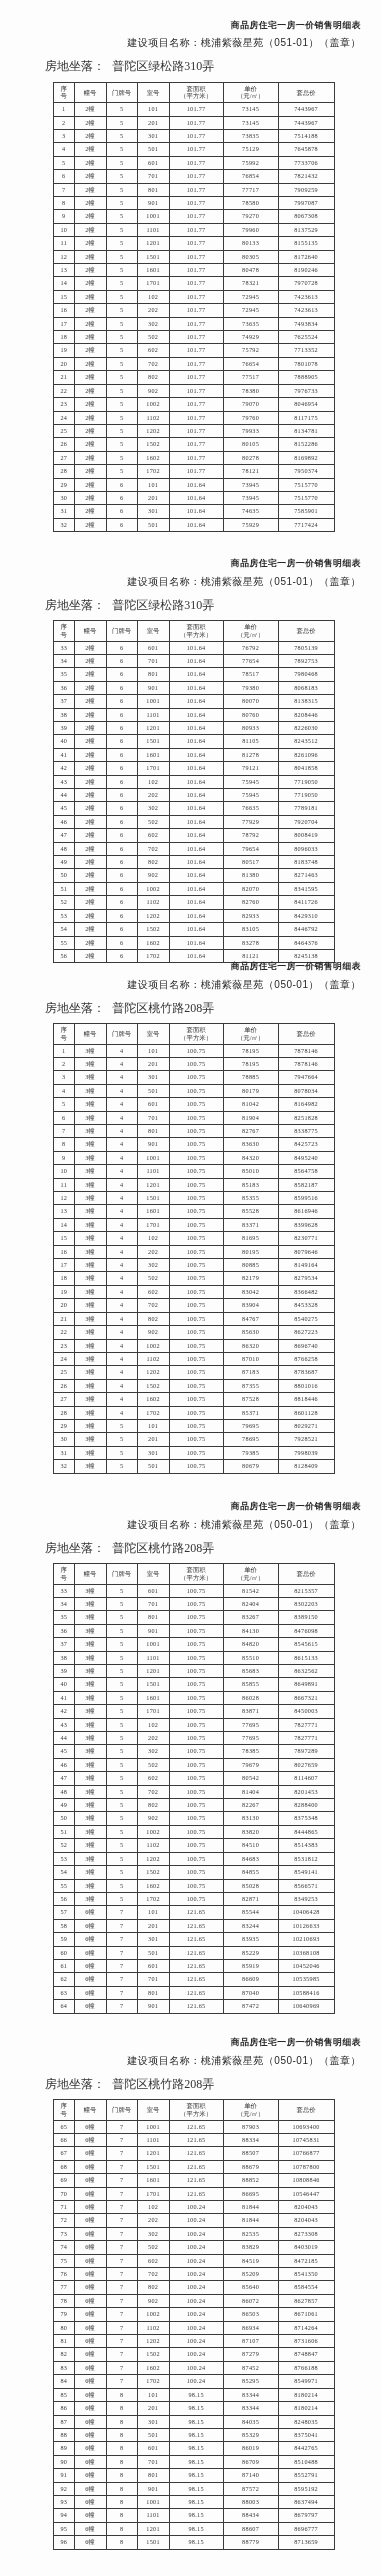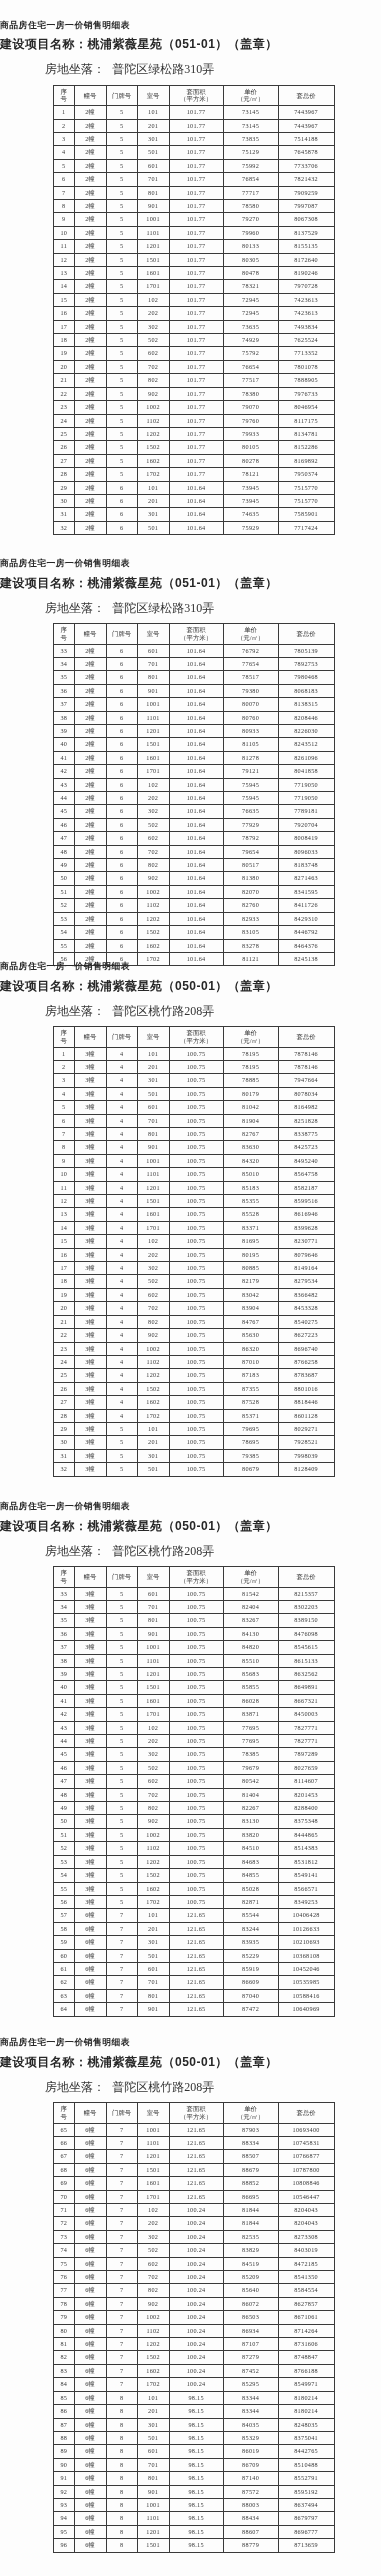--- a/index.html
+++ b/index.html
@@ -8,28 +8,28 @@
     background:#fdfdfd;
     font-family:"Liberation Serif","DejaVu Serif",serif;
     color:#2e2e2e;
   }
   .section{position:absolute;left:0;width:381px;}
   .sec1{top:19.6px;}
   .sec2{top:558px;}
   .sec3{top:961px;}
   .sec4{top:1501px;}
   .sec5{top:2037px;}
-  .sec-head{width:361px;text-align:left;}
+  .sec-head{width:361px;text-align:right;}
   .doc-title{
     font-family:"Liberation Sans","DejaVu Sans",sans-serif;
     font-size:8.8px;font-weight:700;letter-spacing:0.5px;margin:0;color:#272727;
   }
   .doc-subtitle{
     font-family:"Liberation Sans","DejaVu Sans",sans-serif;
-    font-size:12px;font-weight:700;letter-spacing:0.5px;margin:4.6px 0 0 0;color:#272727;
+    font-size:10px;font-weight:400;letter-spacing:0.5px;margin:4.6px 0 0 0;color:#272727;
   }
   .location-line{
     margin:8.2px 0 0 45px;font-size:12px;color:#333;
   }
   .location-line .loc-value{margin-left:7.2px;}
   table.price-table{
     margin:6.2px 0 0 53px;
     width:281px;table-layout:fixed;
     border-collapse:collapse;
     border:1px solid #333;

